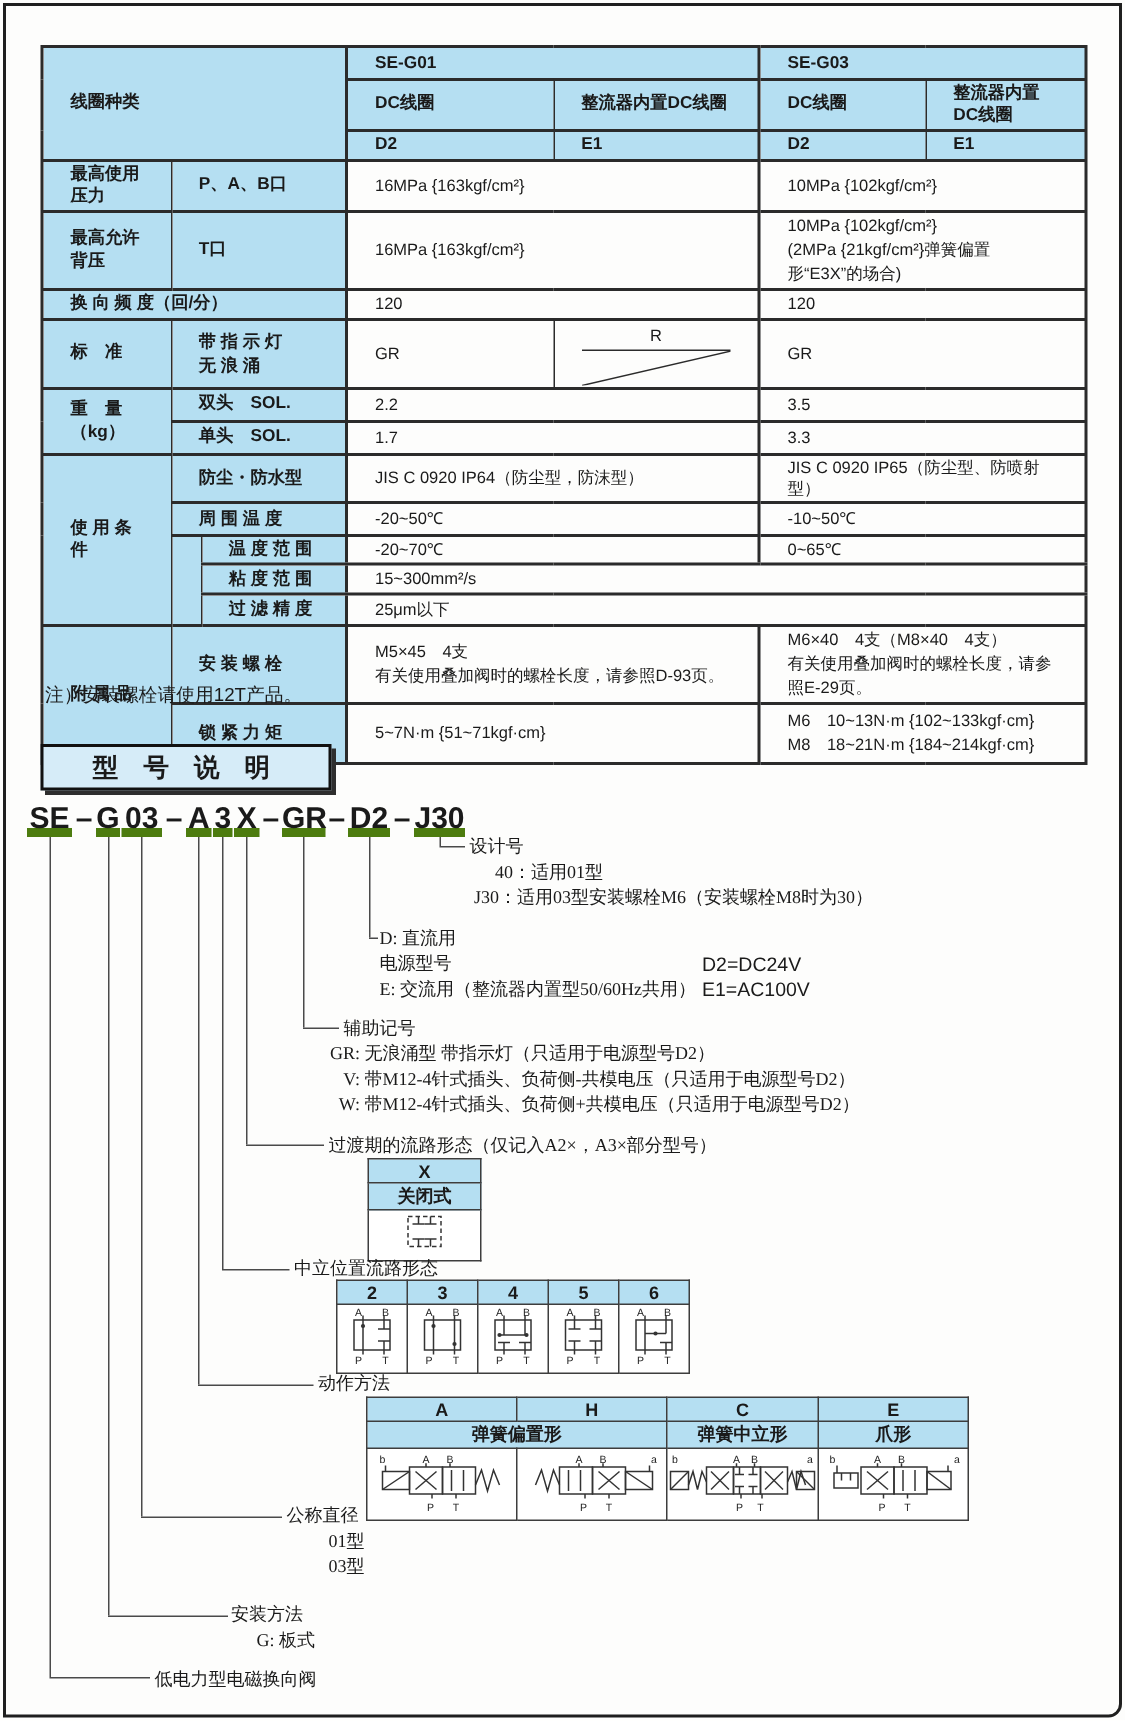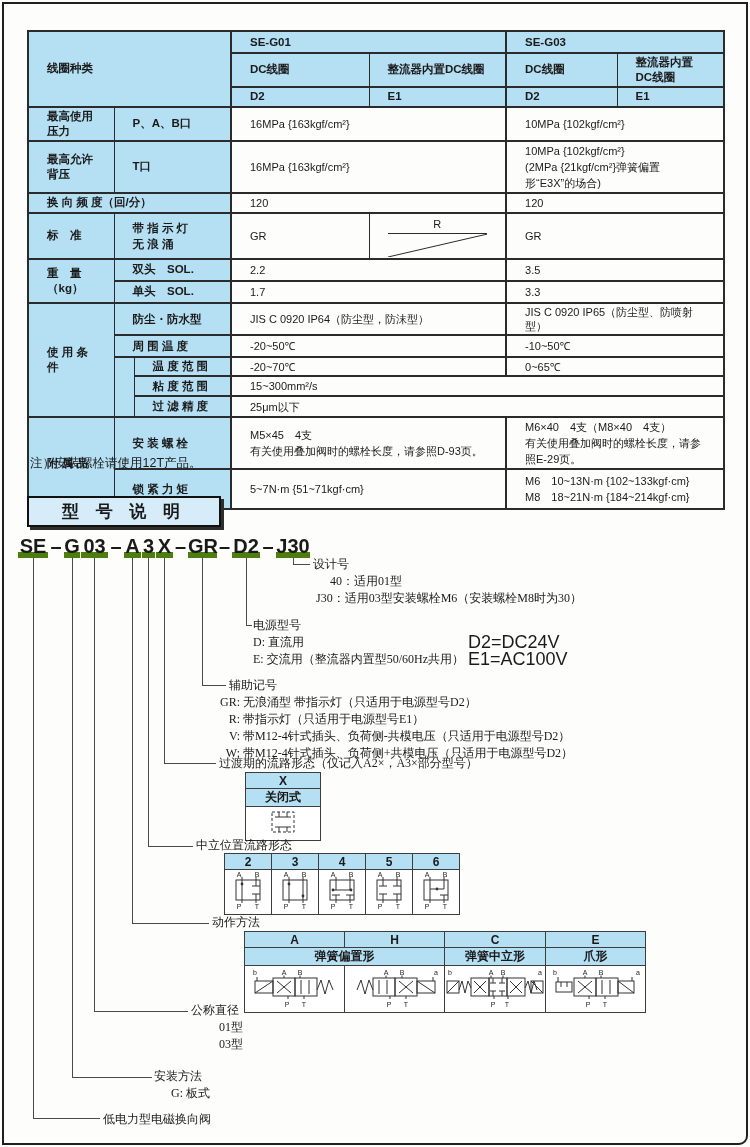--- a/index.html
+++ b/index.html
@@ -39,21 +39,21 @@
           font-weight:bold; font-size:20px; line-height:24px; text-align:center; }
   .mdash { position:absolute; top:534px; height:24px; font-weight:bold; font-size:20px; line-height:24px; text-align:center; }
 
   
   .cv { position:absolute; width:0; border-left:1.5px solid #4a4a4a; }
   .ch { position:absolute; height:0; border-top:1.5px solid #4a4a4a; }
 
   
   .blk { position:absolute; font-size:12px; line-height:17px; white-space:nowrap;font-family:Liberation Serif, serif; }
   .aux-row .k { display:inline-block; width:26px; text-align:right; margin-right:3px; }
-  .volt { position:absolute; font-size:18px; line-height:17px; }
+  .volt { position:absolute; font-size:13px; line-height:17px; }
 
   
   table.mini { position:absolute; border-collapse:collapse; background:#fff; }
   table.mini td { border:1px solid #3d3d3d; text-align:center; vertical-align:middle; padding:0; }
   table.mini td.mh { background:#b5dff2; font-weight:bold; font-size:12px; height:16px; }
   .sym line, .sym rect, .sym path, .sym polyline { stroke:#333; stroke-width:1; fill:none; }
   .sym .dashed { stroke-dasharray:3 2; }
   .sym circle { fill:#333; stroke:none; }
   .sym text { fill:#222; font-family:"Liberation Sans",sans-serif; font-size:7px; stroke:none; }
 </style>
@@ -232,33 +232,32 @@
   <div class="cv" style="left:292.5px;top:558px;height:6px"></div>
   <div class="ch" style="left:292.5px;top:564px;width:17px"></div>
 
   <div class="blk" style="left:313px;top:556px">
     <div>设计号</div>
     <div style="padding-left:17px">40：适用01型</div>
     <div style="padding-left:3px">J30：适用03型安装螺栓M6（安装螺栓M8时为30）</div>
   </div>
 
   <div class="blk" style="left:253px;top:617px">
+    <div>D: 直流用</div>
     <div>电源型号</div>
-    <div>D: 直流用</div>
     <div>E: 交流用（整流器内置型50/60Hz共用）</div>
   </div>
   <div class="volt" style="left:468px;top:634px">
     <div>D2=DC24V</div>
     <div>E1=AC100V</div>
   </div>
 
   <div class="blk" style="left:214px;top:677px">
     <div style="padding-left:15px">辅助记号</div>
     <div class="aux-row"><span class="k">GR:</span><span>无浪涌型 带指示灯（只适用于电源型号D2）</span></div>
-    <div class="aux-row"><span class="k">R:</span><span>带指示灯（只适用于电源型号E1）</span></div>
     <div class="aux-row"><span class="k">V:</span><span>带M12-4针式插头、负荷侧-共模电压（只适用于电源型号D2）</span></div>
     <div class="aux-row"><span class="k">W:</span><span>带M12-4针式插头、负荷侧+共模电压（只适用于电源型号D2）</span></div>
   </div>
 
   <div class="blk" style="left:219px;top:755px">过渡期的流路形态（仅记入A2×，A3×部分型号）</div>
   <table class="mini" style="left:245px;top:772px;width:76px">
     <tbody>
         <tr>
           <td class="mh">X</td>
         </tr>

